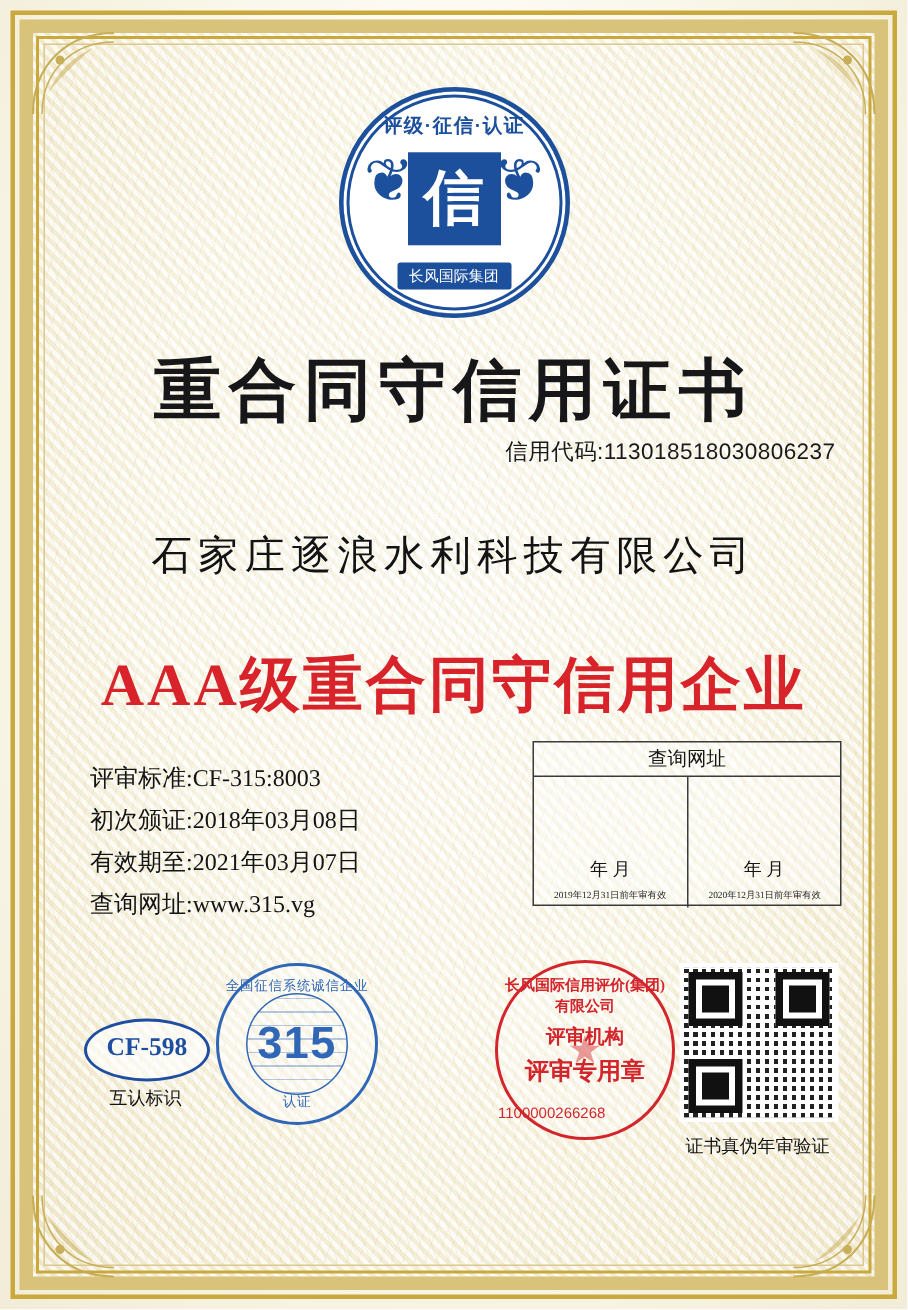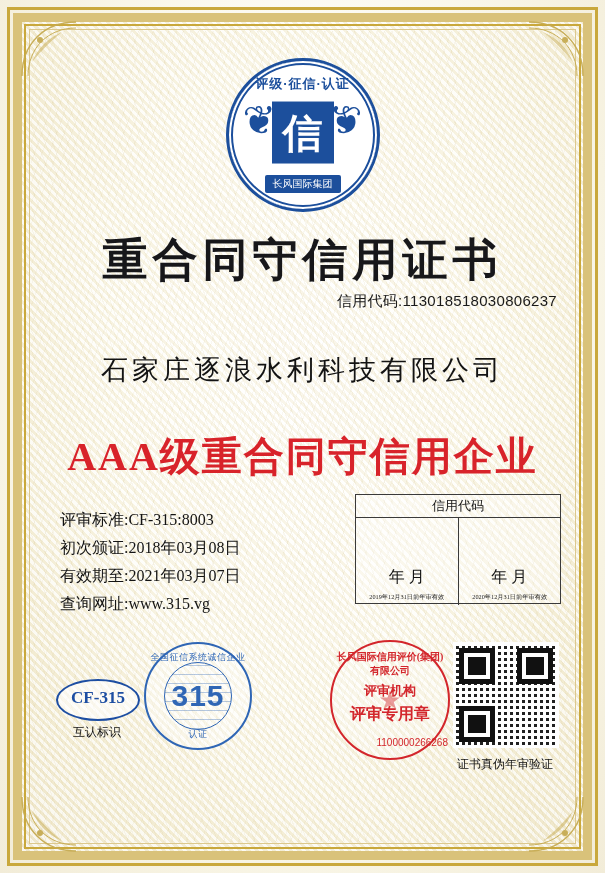--- a/index.html
+++ b/index.html
@@ -230,21 +230,21 @@
     flex: 1;
     position: relative;
     box-sizing: border-box;
   }
   .rt-cell + .rt-cell { border-left: 1px solid #3a3a3a; }
   .rt-cell .ym {
     position: absolute;
     left: 0; right: 0;
     bottom: 17px;
     text-align: center;
-    font-size: 16px;
+    font-size: 12px;
     color: #141414;
   }
   .rt-cell .note {
     position: absolute;
     left: 0; right: 0;
     bottom: 3px;
     text-align: center;
     font-size: 6.5px;
     color: #1d1d1d;
     white-space: nowrap;
@@ -347,21 +347,21 @@
   .seal-red .mid2 {
     position: absolute;
     left: 0; right: 0; top: 62px;
     text-align: center;
     font-size: 16px;
     font-weight: bold;
   }
   .seal-red .num {
     position: absolute;
     left: 0; right: 0; bottom: 10px;
-    text-align: right;
+    text-align: left;
     font-size: 10px;
     font-family: "Liberation Sans", sans-serif;
   }
   .seal-red .star {
     position: absolute;
     left: 50%; top: 50%;
     transform: translate(-50%,-50%);
     font-size: 26px;
     color: rgba(211,38,44,0.45);
   }
@@ -462,34 +462,34 @@
     <div class="award-line">AAA级重合同守信用企业</div>
 
     <div class="details">
       <div>评审标准:CF-315:8003</div>
       <div>初次颁证:2018年03月08日</div>
       <div>有效期至:2021年03月07日</div>
       <div>查询网址:www.315.vg</div>
     </div>
 
     <div class="review-table">
-      <div class="rt-head">信用代码</div>
+      <div class="rt-head">查询网址</div>
       <div class="rt-body">
         <div class="rt-cell">
           <div class="ym">年 月</div>
           <div class="note">2019年12月31日前年审有效</div>
         </div>
         <div class="rt-cell">
           <div class="ym">年 月</div>
           <div class="note">2020年12月31日前年审有效</div>
         </div>
       </div>
     </div>
 
-    <div class="cf-badge">CF-315</div>
+    <div class="cf-badge">CF-598</div>
     <div class="cf-caption">互认标识</div>
 
     <div class="seal-blue">
       <div class="ring-text">全国征信系统诚信企业</div>
       <div class="globe"></div>
       <div class="big315">315</div>
       <div class="ring-text bottom">认证</div>
     </div>
 
     <div class="seal-red">

